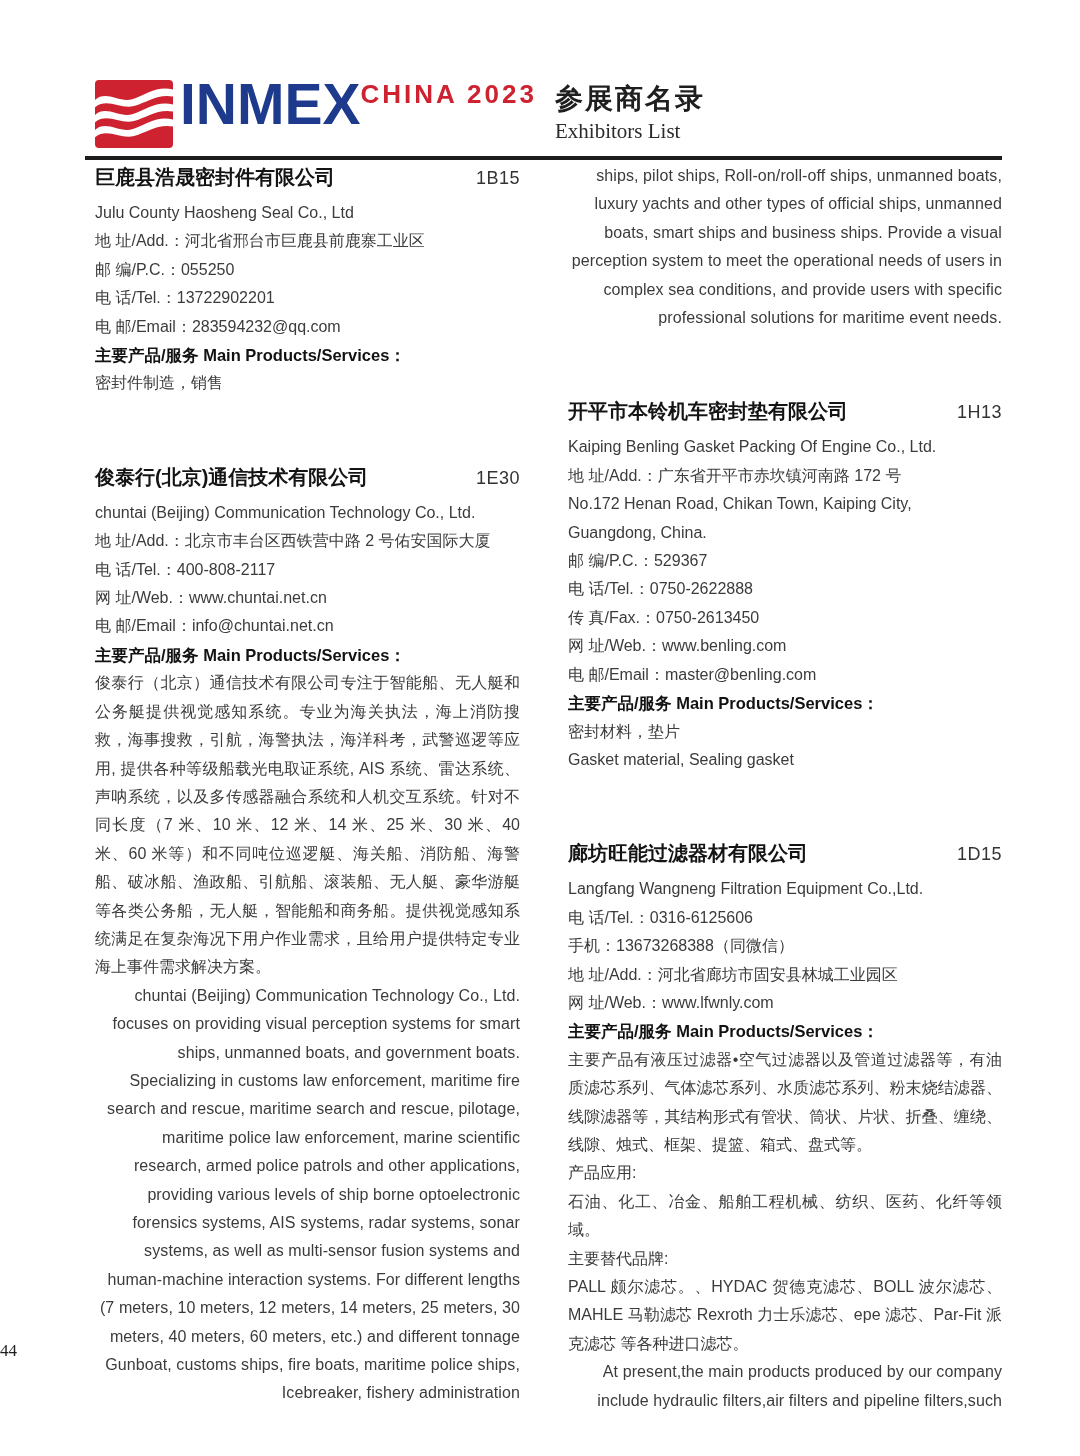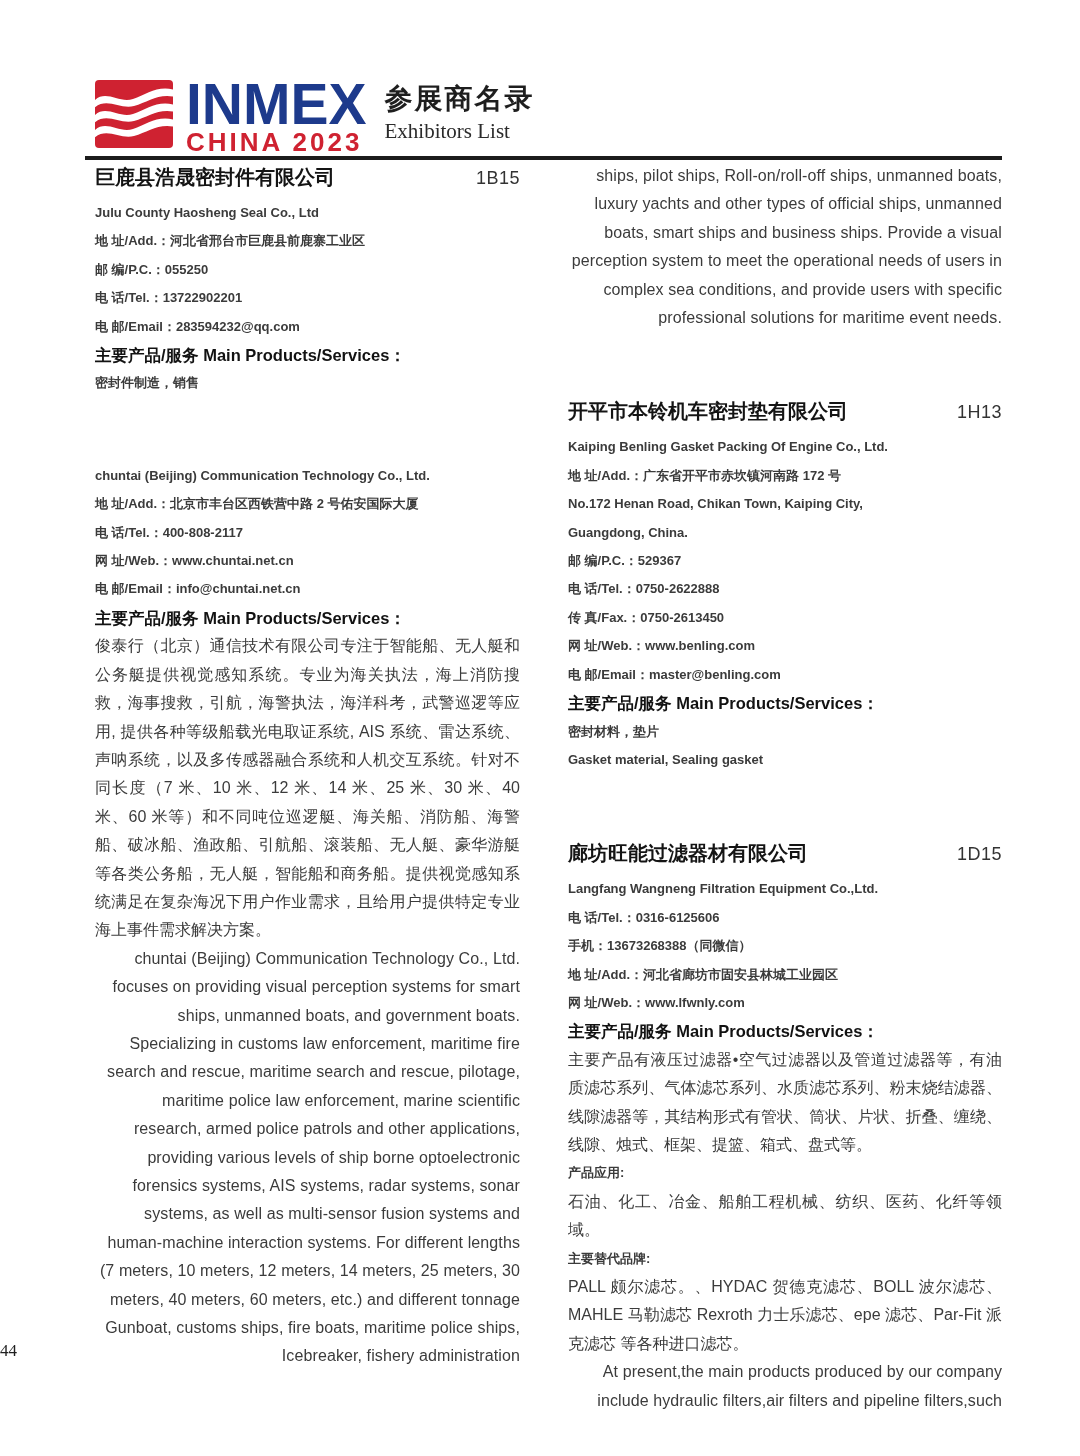--- a/index.html
+++ b/index.html
@@ -13,21 +13,21 @@
   .page{
     position:relative;
     width:1080px;height:1456px;
     background:#ffffff;
     overflow:hidden;
     font-family:"Liberation Sans","DejaVu Sans",sans-serif;
   }
   
   .header{position:absolute;top:80px;left:95px;display:flex;align-items:flex-start;}
   .logo-mark{width:78px;height:68px;flex:0 0 auto;}
-  .logo-text{margin-left:13px;display:flex;flex-direction:column;}
+  .logo-text{margin-left:7px;display:flex;flex-direction:row;}
   .logo-title{
     font-size:57px;line-height:48px;font-weight:800;
     color:var(--blue);letter-spacing:0px;
   }
   .logo-sub{
     font-size:26px;line-height:26px;font-weight:700;
     color:var(--red);letter-spacing:3px;margin-top:1px;
   }
   .cat-title{margin-left:18px;padding-top:3px;}
   .cat-cn{font-size:28px;font-weight:700;color:#1e1e1e;letter-spacing:2px;line-height:32px;}
@@ -36,21 +36,21 @@
   
   .col{position:absolute;top:162px;}
   #col-left{left:95px;width:425px;}
   #col-right{left:568px;width:434px;}
   .entry{margin-bottom:64px;}
   .title-row{
     display:flex;justify-content:space-between;align-items:baseline;
     font-size:20px;font-weight:700;color:#141414;line-height:30px;margin-bottom:6px;
   }
   .booth{font-weight:400;font-size:18px;color:#333;letter-spacing:0.5px;}
-  .line{font-size:13px;color:var(--body);line-height:28.4px;font-weight:bold;}
+  .line{font-size:16px;color:var(--body);line-height:28.4px;}
   .heading{font-size:16.5px;font-weight:700;color:#121212;line-height:28.4px;}
   .para{font-size:16px;color:var(--body);line-height:28.4px;}
   .para.cn{text-align:justify;}
   .para.en{text-align:right;letter-spacing:0.1px;}
   
   .footer-page{
     position:absolute;top:1341px;left:0;width:100%;text-align:left;
     font-family:"Liberation Serif","DejaVu Serif",serif;
     font-size:17px;color:#1f1f1f;
   }
@@ -89,20 +89,24 @@
         </div>
         <div class="line">Julu County Haosheng Seal Co., Ltd</div>
         <div class="line">地 址/Add.：河北省邢台市巨鹿县前鹿寨工业区</div>
         <div class="line">邮 编/P.C.：055250</div>
         <div class="line">电 话/Tel.：13722902201</div>
         <div class="line">电 邮/Email：283594232@qq.com</div>
         <div class="heading">主要产品/服务 Main Products/Services：</div>
         <div class="line">密封件制造，销售</div>
       </div>
       <div class="entry">
+        <div class="title-row">
+          <span class="name-cn">俊泰行(北京)通信技术有限公司</span>
+          <span class="booth">1E30</span>
+        </div>
         <div class="line">chuntai (Beijing) Communication Technology Co., Ltd.</div>
         <div class="line">地 址/Add.：北京市丰台区西铁营中路 2 号佑安国际大厦</div>
         <div class="line">电 话/Tel.：400-808-2117</div>
         <div class="line">网 址/Web.：www.chuntai.net.cn</div>
         <div class="line">电 邮/Email：info@chuntai.net.cn</div>
         <div class="heading">主要产品/服务 Main Products/Services：</div>
         <div class="para cn">俊泰行（北京）通信技术有限公司专注于智能船、无人艇和公务艇提供视觉感知系统。专业为海关执法，海上消防搜救，海事搜救，引航，海警执法，海洋科考，武警巡逻等应用, 提供各种等级船载光电取证系统, AIS 系统、雷达系统、声呐系统，以及多传感器融合系统和人机交互系统。针对不同长度（7 米、10 米、12 米、14 米、25 米、30 米、40 米、60 米等）和不同吨位巡逻艇、海关船、消防船、海警船、破冰船、渔政船、引航船、滚装船、无人艇、豪华游艇等各类公务船，无人艇，智能船和商务船。提供视觉感知系统满足在复杂海况下用户作业需求，且给用户提供特定专业海上事件需求解决方案。</div>
         <div class="para en">chuntai (Beijing) Communication Technology Co., Ltd. focuses on providing visual perception systems for smart ships, unmanned boats, and government boats. Specializing in customs law enforcement, maritime fire search and rescue, maritime search and rescue, pilotage, maritime police law enforcement, marine scientific research, armed police patrols and other applications, providing various levels of ship borne optoelectronic forensics systems, AIS systems, radar systems, sonar systems, as well as multi-sensor fusion systems and human-machine interaction systems. For different lengths (7 meters, 10 meters, 12 meters, 14 meters, 25 meters, 30 meters, 40 meters, 60 meters, etc.) and different tonnage Gunboat, customs ships, fire boats, maritime police ships, Icebreaker, fishery administration</div>
       </div>
     </div>

